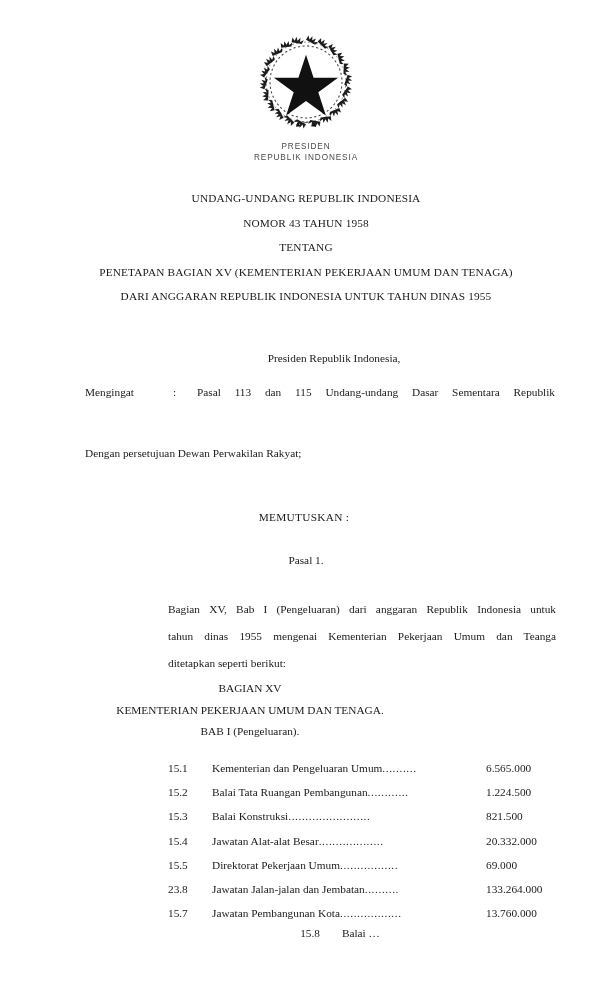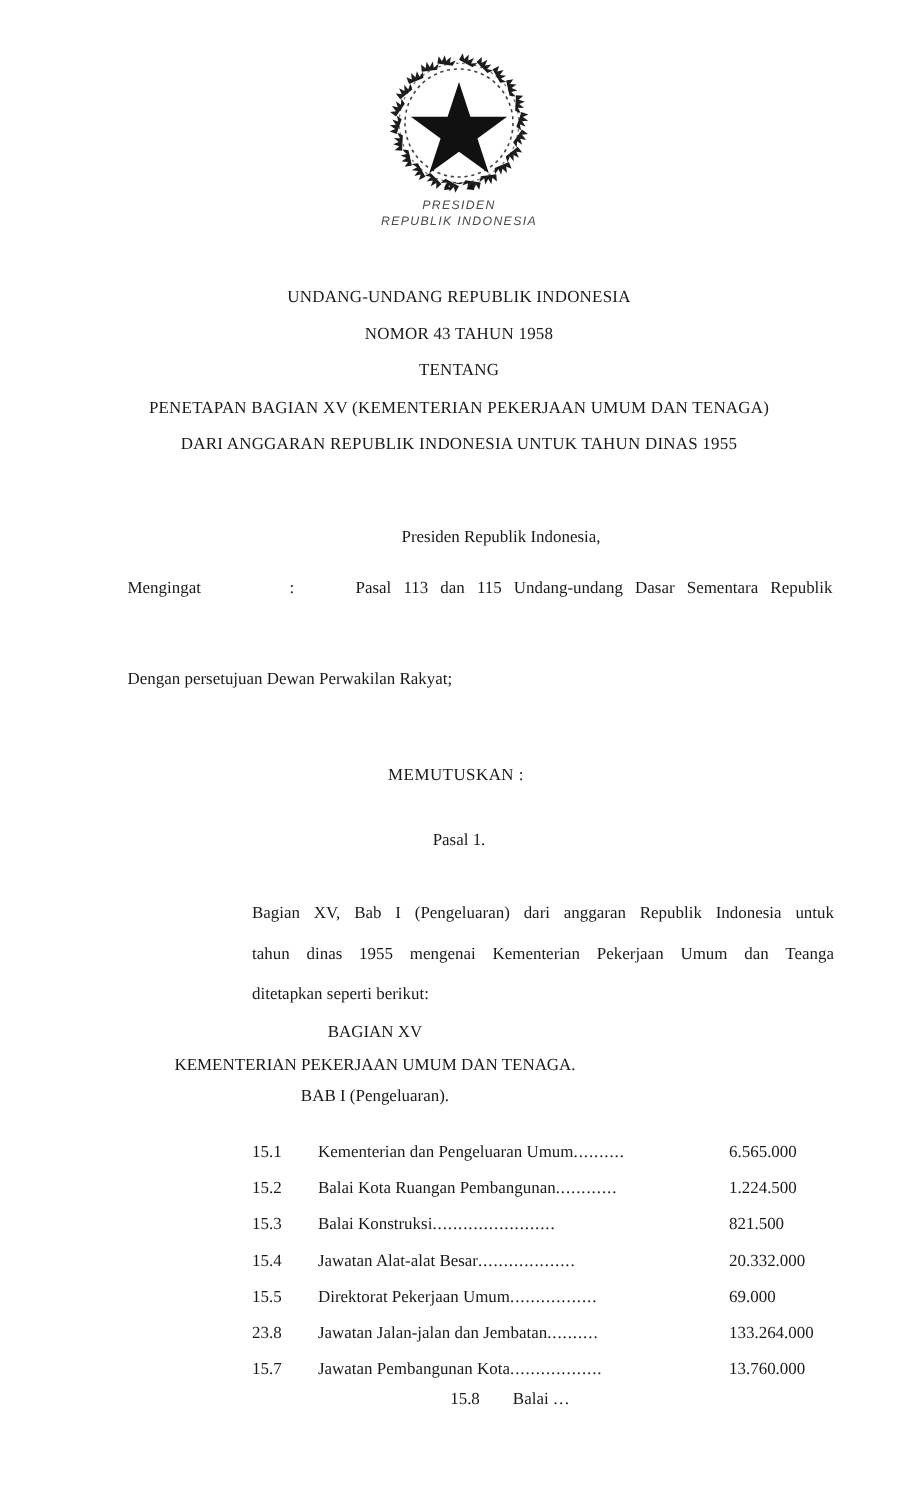--- a/index.html
+++ b/index.html
@@ -32,27 +32,26 @@
     width: 612px;
     text-align: center;
   }
   .emblem-svg {
     display: block;
     margin: 0 auto;
     width: 96px;
     height: 96px;
   }
   .emblem-caption {
-    margin-top: 2px;
+    margin-top: 12px;
     font-family: "Liberation Sans", "DejaVu Sans", sans-serif;
     font-size: 8.2px;
     line-height: 10.5px;
     letter-spacing: 0.9px;
     color: #4a4a4a;
-    font-style: italic;
   }
 
   
   .title-block {
     position: absolute;
     top: 186px;
     left: 46px;
     width: 520px;
     text-align: center;
   }
@@ -79,21 +78,20 @@
     position: absolute;
     top: 379px;
     left: 85px;
     width: 470px;
     font-size: 11.3px;
     line-height: 27px;
   }
   .mengingat-row {
     display: flex;
     align-items: flex-end;
-    gap: 20px;
   }
   .mengingat-label {
     width: 88px;
     flex: 0 0 88px;
   }
   .mengingat-colon {
     width: 24px;
     flex: 0 0 24px;
   }
   .mengingat-body {
@@ -356,21 +354,21 @@
       <div class="b-num">15.1</div>
       <div class="b-mid">
         <span class="b-desc">Kementerian dan Pengeluaran Umum</span><span class="b-dots">..........</span>
         <span class="b-amount">6.565.000</span>
       </div>
     </div>
 
     <div class="budget-row">
       <div class="b-num">15.2</div>
       <div class="b-mid">
-        <span class="b-desc">Balai Kota Ruangan Pembangunan</span><span class="b-dots">............</span>
+        <span class="b-desc">Balai Tata Ruangan Pembangunan</span><span class="b-dots">............</span>
         <span class="b-amount">1.224.500</span>
       </div>
     </div>
 
     <div class="budget-row">
       <div class="b-num">15.3</div>
       <div class="b-mid">
         <span class="b-desc">Balai Konstruksi</span><span class="b-dots">........................</span>
         <span class="b-amount">821.500</span>
       </div>

